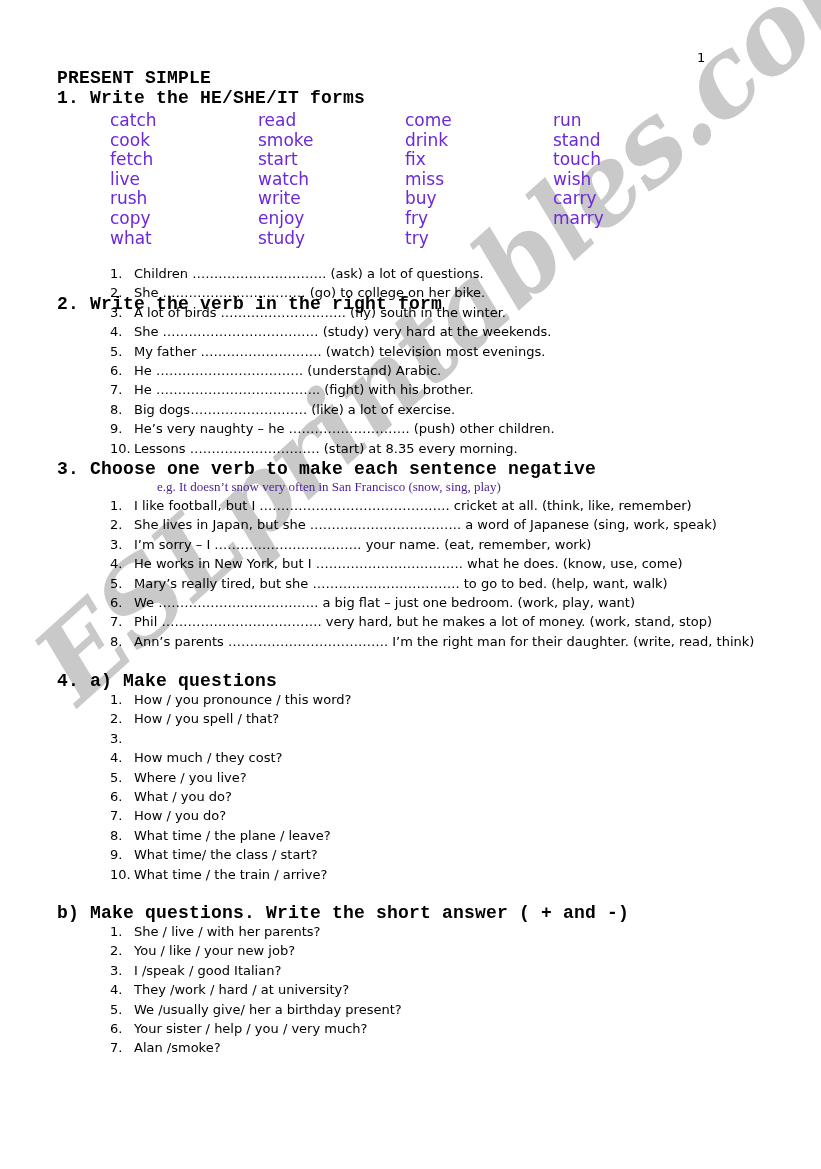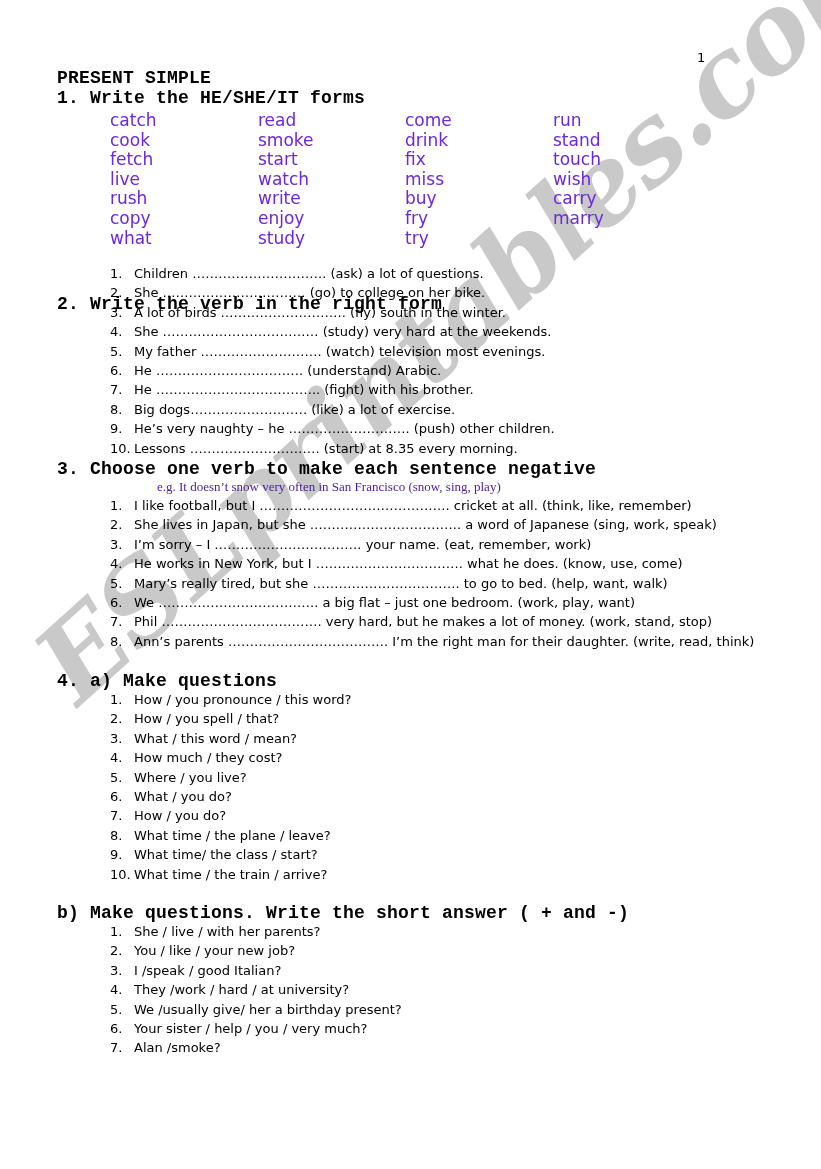--- a/index.html
+++ b/index.html
@@ -280,21 +280,20 @@
         <div class="ex-item">
           <span class="ex-num">1.</span>
           <span class="ex-text">How / you pronounce / this word?</span>
         </div>
         <div class="ex-item">
           <span class="ex-num">2.</span>
           <span class="ex-text">How / you spell / that?</span>
         </div>
         <div class="ex-item">
           <span class="ex-num">3.</span>
-          <span class="ex-text">What / this word / mean?</span>
         </div>
         <div class="ex-item">
           <span class="ex-num">4.</span>
           <span class="ex-text">How much / they cost?</span>
         </div>
         <div class="ex-item">
           <span class="ex-num">5.</span>
           <span class="ex-text">Where / you live?</span>
         </div>
         <div class="ex-item">

